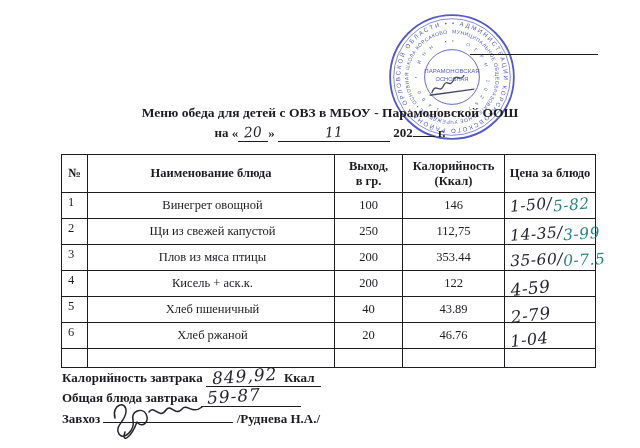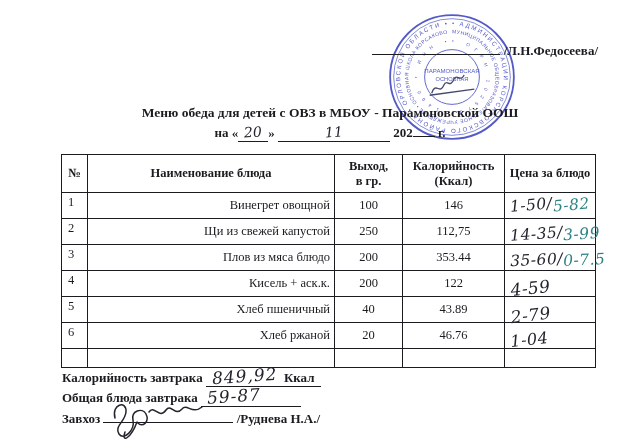--- a/index.html
+++ b/index.html
@@ -29,21 +29,21 @@
   .hw-teal{color:#2e8285;}
   .hw-sm{font-size:14px;}
   
   table.menu{position:absolute;left:61px;top:154px;border-collapse:collapse;
     table-layout:fixed;width:534px;font-size:12.5px;}
   .menu th,.menu td{border:1.4px solid #1c1c20;padding:0 4px;overflow:visible;}
   .menu th{font-weight:bold;text-align:center;white-space:pre-line;line-height:15px;
     height:37px;vertical-align:middle;}
   .menu td{height:23px;vertical-align:middle;}
   .menu td.c-num{text-align:left;padding-left:6px;vertical-align:top;padding-top:2px;}
-  .menu td.c-dish{text-align:right;padding-left:7px;}
+  .menu td.c-dish{text-align:center;padding-left:7px;}
   .menu td.c-weight,.menu td.c-kcal{text-align:center;}
   .menu td.c-price{white-space:nowrap;padding-left:5px;}
   .menu td.c-price .hw{font-size:15.5px;letter-spacing:.5px;}
   .menu tr.r1 .hw{transform:rotate(-5deg) translateY(-1px);}
   .menu tr.r2 .hw{transform:rotate(-4deg) translateY(2px);}
   .menu tr.r3 .hw{transform:rotate(-3deg) translateY(2px);}
   .menu tr.r4 .hw{transform:rotate(-6deg) translateY(4px);font-size:17px;}
   .menu tr.r5 .hw{transform:rotate(-7deg) translateY(5px);font-size:17px;}
   .menu tr.r6 .hw{transform:rotate(-6deg) translateY(4px);font-size:16px;}
   .menu tr.empty td{height:18px;}
@@ -84,21 +84,20 @@
       <textPath href="#ringI" textLength="208">• ОГРН 1025700 1400 • ИНН •</textPath>
     </text>
     <text x="70" y="66" text-anchor="middle" font-size="6" fill="#3b43c0" font-family="Liberation Sans, sans-serif">ПАРАМОНОВСКАЯ</text>
     <text x="70" y="74" text-anchor="middle" font-size="5.6" fill="#3b43c0" font-family="Liberation Sans, sans-serif">ОСНОВНАЯ</text>
     <path d="M50,86 c4,-12 8,2 12,-8 c3,-7 6,4 10,-6 c3,-6 6,4 10,-4 M48,88 l44,-6" fill="none" stroke="#2a2f56" stroke-width="1.3"></path>
   </svg>
 
   <div class="approval">
     <div class="sig-row">
       <span class="blank dir"></span>
-      <span>/Л.Н.Федосеева/</span>
     </div>
   </div>
 
   <div class="title">
     <div>Меню обеда для детей с ОВЗ в МБОУ - Парамоновской ООШ</div>
     <div class="dateline">
       <span>на «</span><span class="blank day"><span class="hw hw-sm">20</span></span><span>»</span>
       <span class="blank month"><span class="hw hw-sm">11</span></span>
       <span>202</span><span class="blank year"></span>
       <span>г.</span>
@@ -132,21 +131,21 @@
     </tr>
     <tr class="r2">
       <td class="c-num">2</td>
       <td class="c-dish">Щи  из свежей капустой</td>
       <td class="c-weight">250</td>
       <td class="c-kcal">112,75</td>
       <td class="c-price"><span class="hw">14-35/</span><span class="hw hw-teal">3-99</span></td>
     </tr>
     <tr class="r3">
       <td class="c-num">3</td>
-      <td class="c-dish">Плов из мяса блюдо</td>
+      <td class="c-dish">Плов из мяса птицы</td>
       <td class="c-weight">200</td>
       <td class="c-kcal">353.44</td>
       <td class="c-price"><span class="hw">35-60/</span><span class="hw hw-teal">0-7.5</span></td>
     </tr>
     <tr class="r4">
       <td class="c-num">4</td>
       <td class="c-dish">Кисель + аск.к.</td>
       <td class="c-weight">200</td>
       <td class="c-kcal">122</td>
       <td class="c-price"><span class="hw">4-59</span></td>

